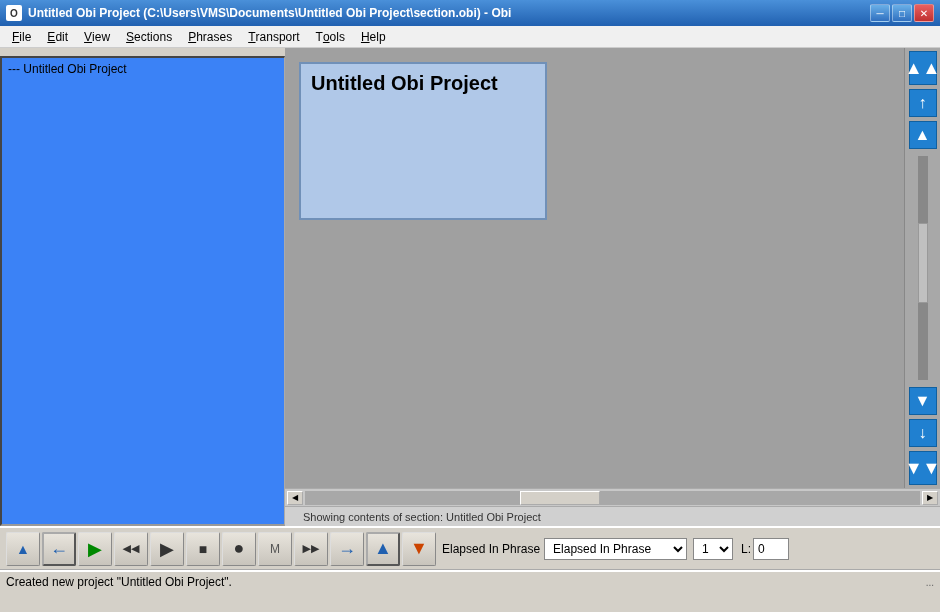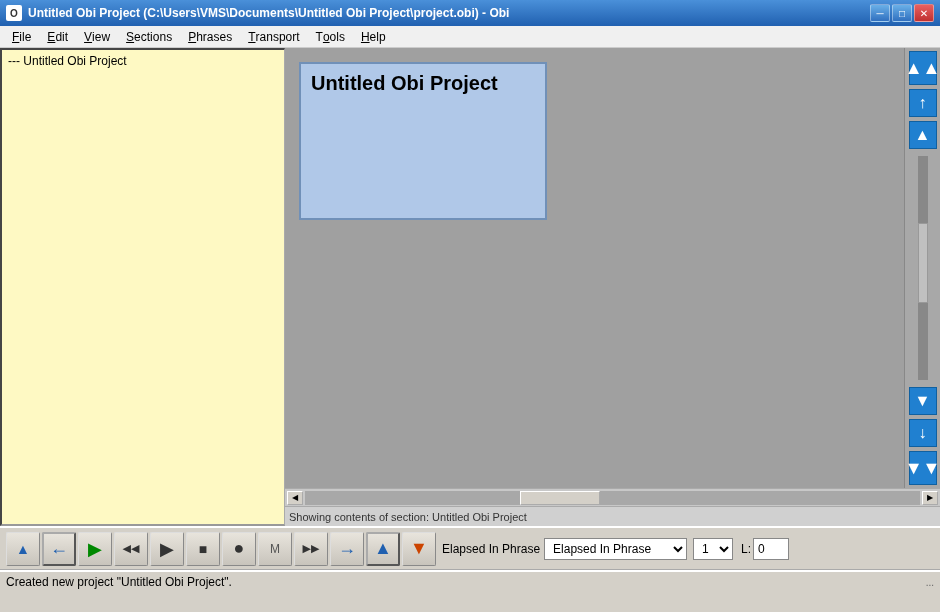--- a/index.html
+++ b/index.html
@@ -83,25 +83,26 @@
 
     
     #main-area {
       display: flex;
       height: 478px;
     }
 
     
     #left-panel {
       width: 285px;
-      background: #fef9c3;
+      background: #3b82f6;
       border: 2px inset #999;
       border-right: 1px solid #aaa;
       overflow: auto;
       flex-shrink: 0;
+      margin-top: 8px;
     }
     #tree-item {
       padding: 4px 6px;
       font-size: 12px;
       color: #000;
     }
 
     
     #right-panel {
       flex: 1;
@@ -234,21 +235,21 @@
       border: 1px outset #fff;
     }
 
     
     #section-label-bar {
       height: 20px;
       background: #d0d0d0;
       border-top: 1px solid #aaa;
       display: flex;
       align-items: center;
-      padding: 0 4px;
+      padding: 0 18px;
       font-size: 11px;
       color: #333;
     }
 
     
     #transport-bar {
       height: 44px;
       background: #d4d0c8;
       border-top: 2px solid #fff;
       border-bottom: 1px solid #aaa;
@@ -344,21 +345,21 @@
     }
 
   </style>
 </head>
 <body>
 
 <div id="title-bar">
   <div id="title-bar-icon">
     <span>O</span>
   </div>
-  <div id="title-bar-text">Untitled Obi Project (C:\Users\VMS\Documents\Untitled Obi Project\project.obi) - Obi</div>
+  <div id="title-bar-text">Untitled Obi Project (C:\Users\VMS\Documents\Untitled Obi Project\section.obi) - Obi</div>
   <div id="title-bar-buttons">
     <div class="title-btn">─</div>
     <div class="title-btn">□</div>
     <div class="title-btn close-btn">✕</div>
   </div>
 </div>
 
 <div id="menu-bar">
   <div class="menu-item"><span>F</span>ile</div>
   <div class="menu-item"><span>E</span>dit</div>

